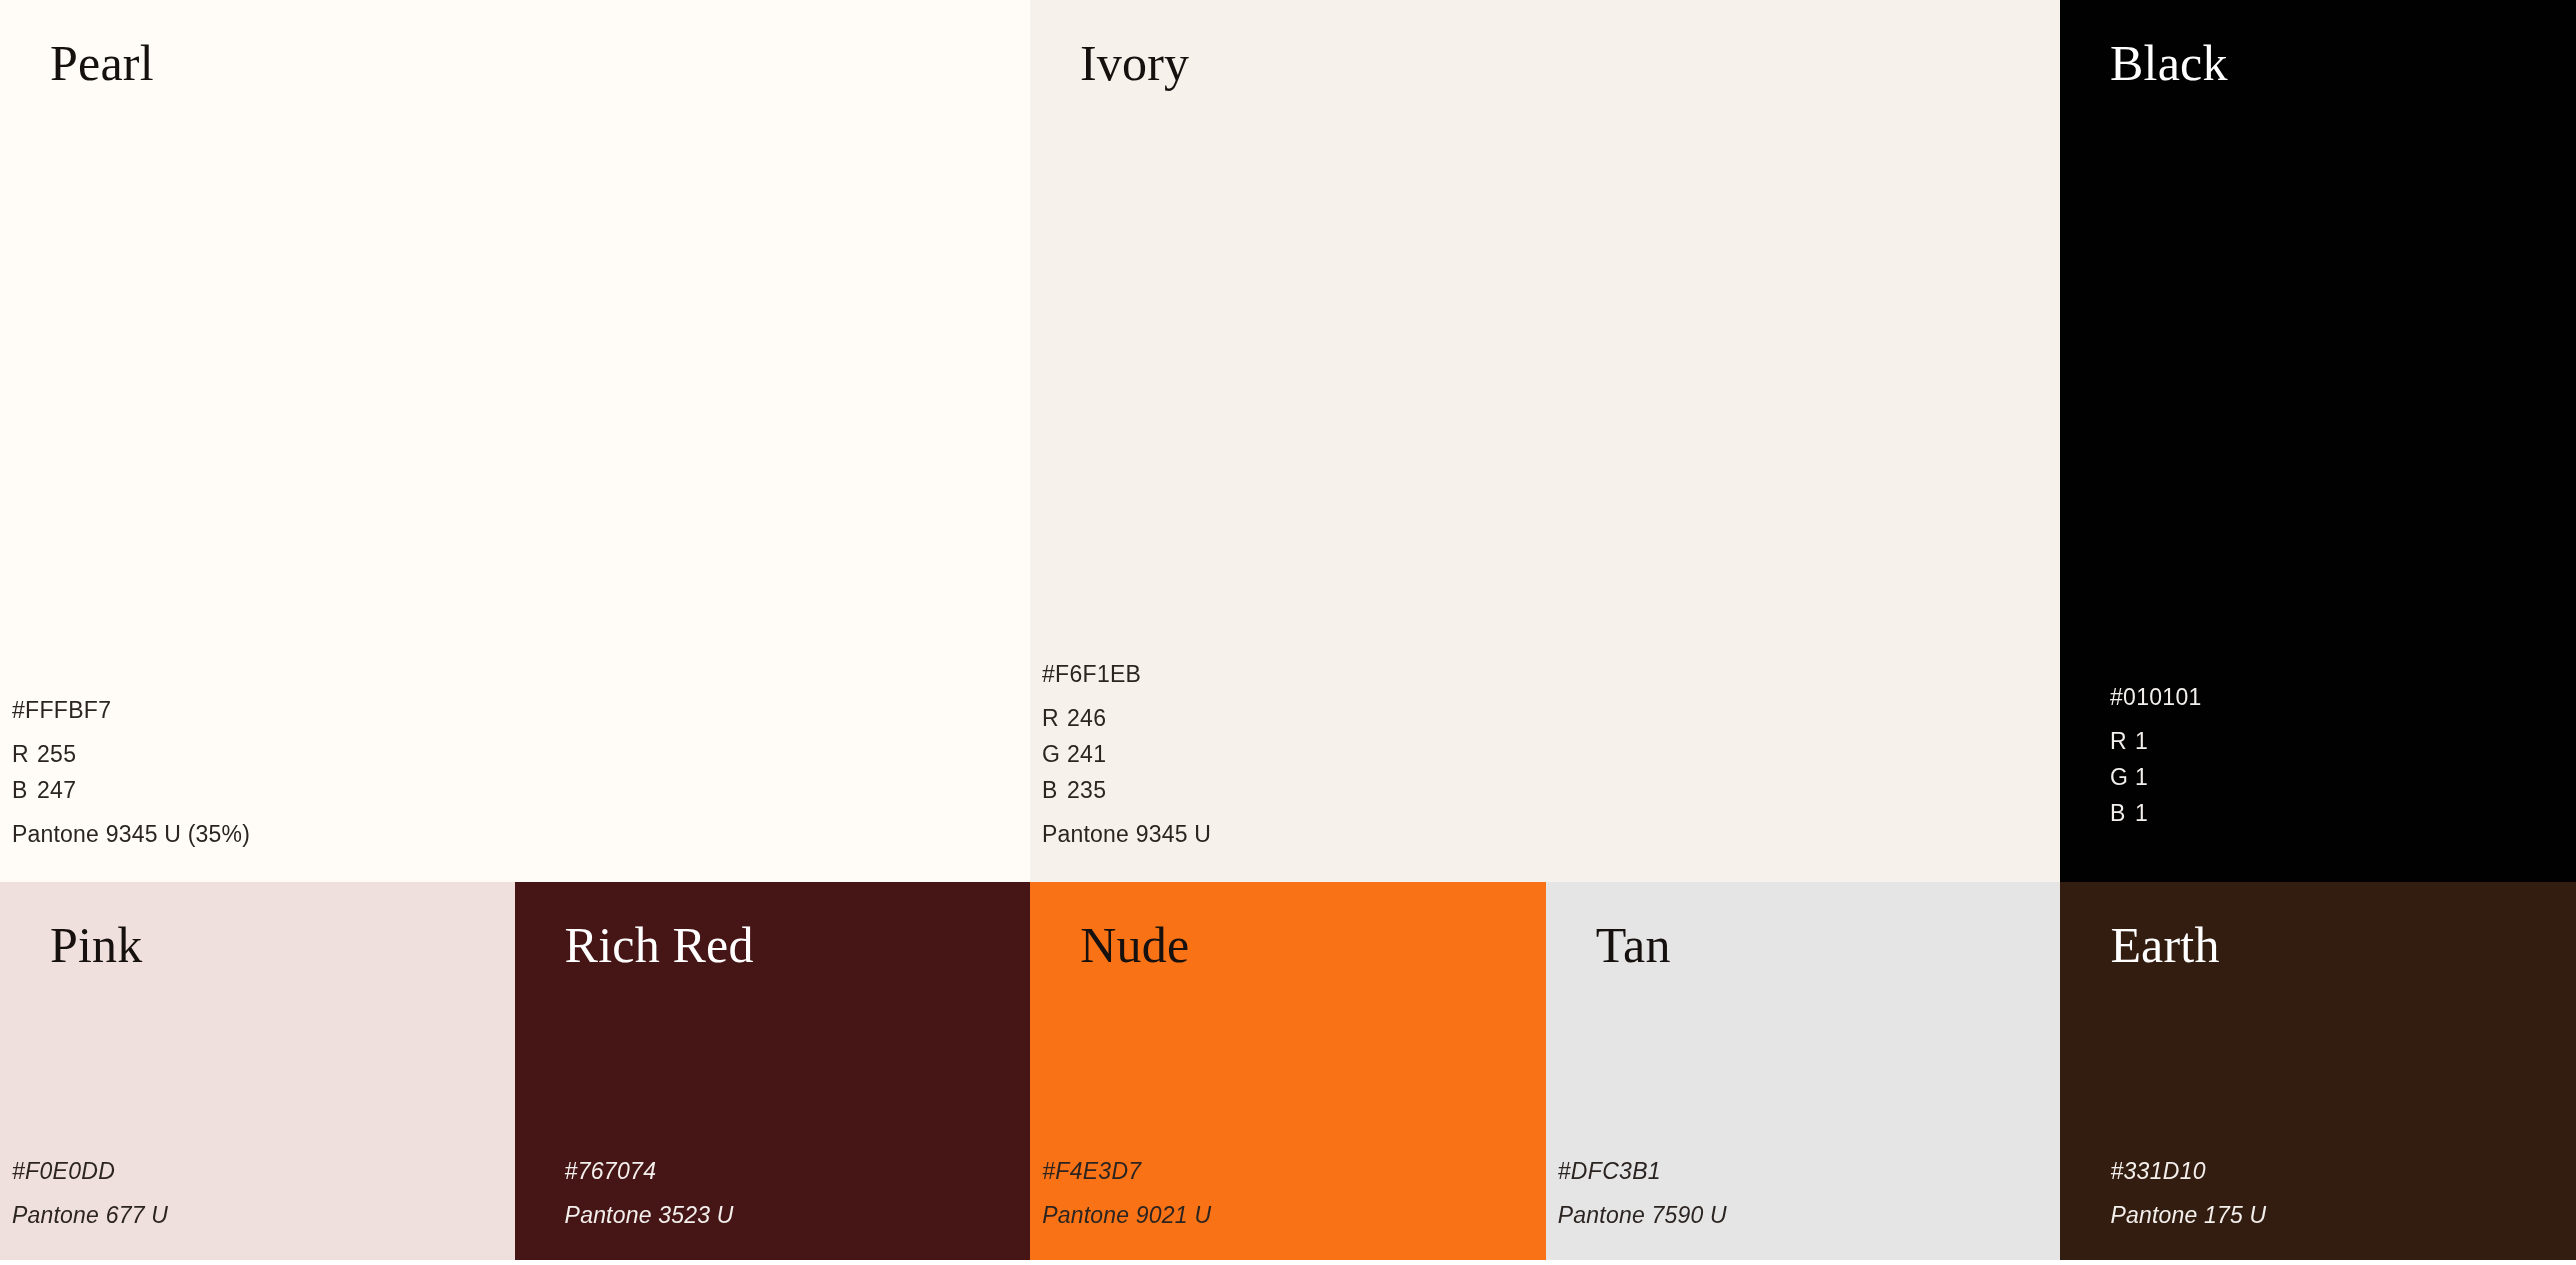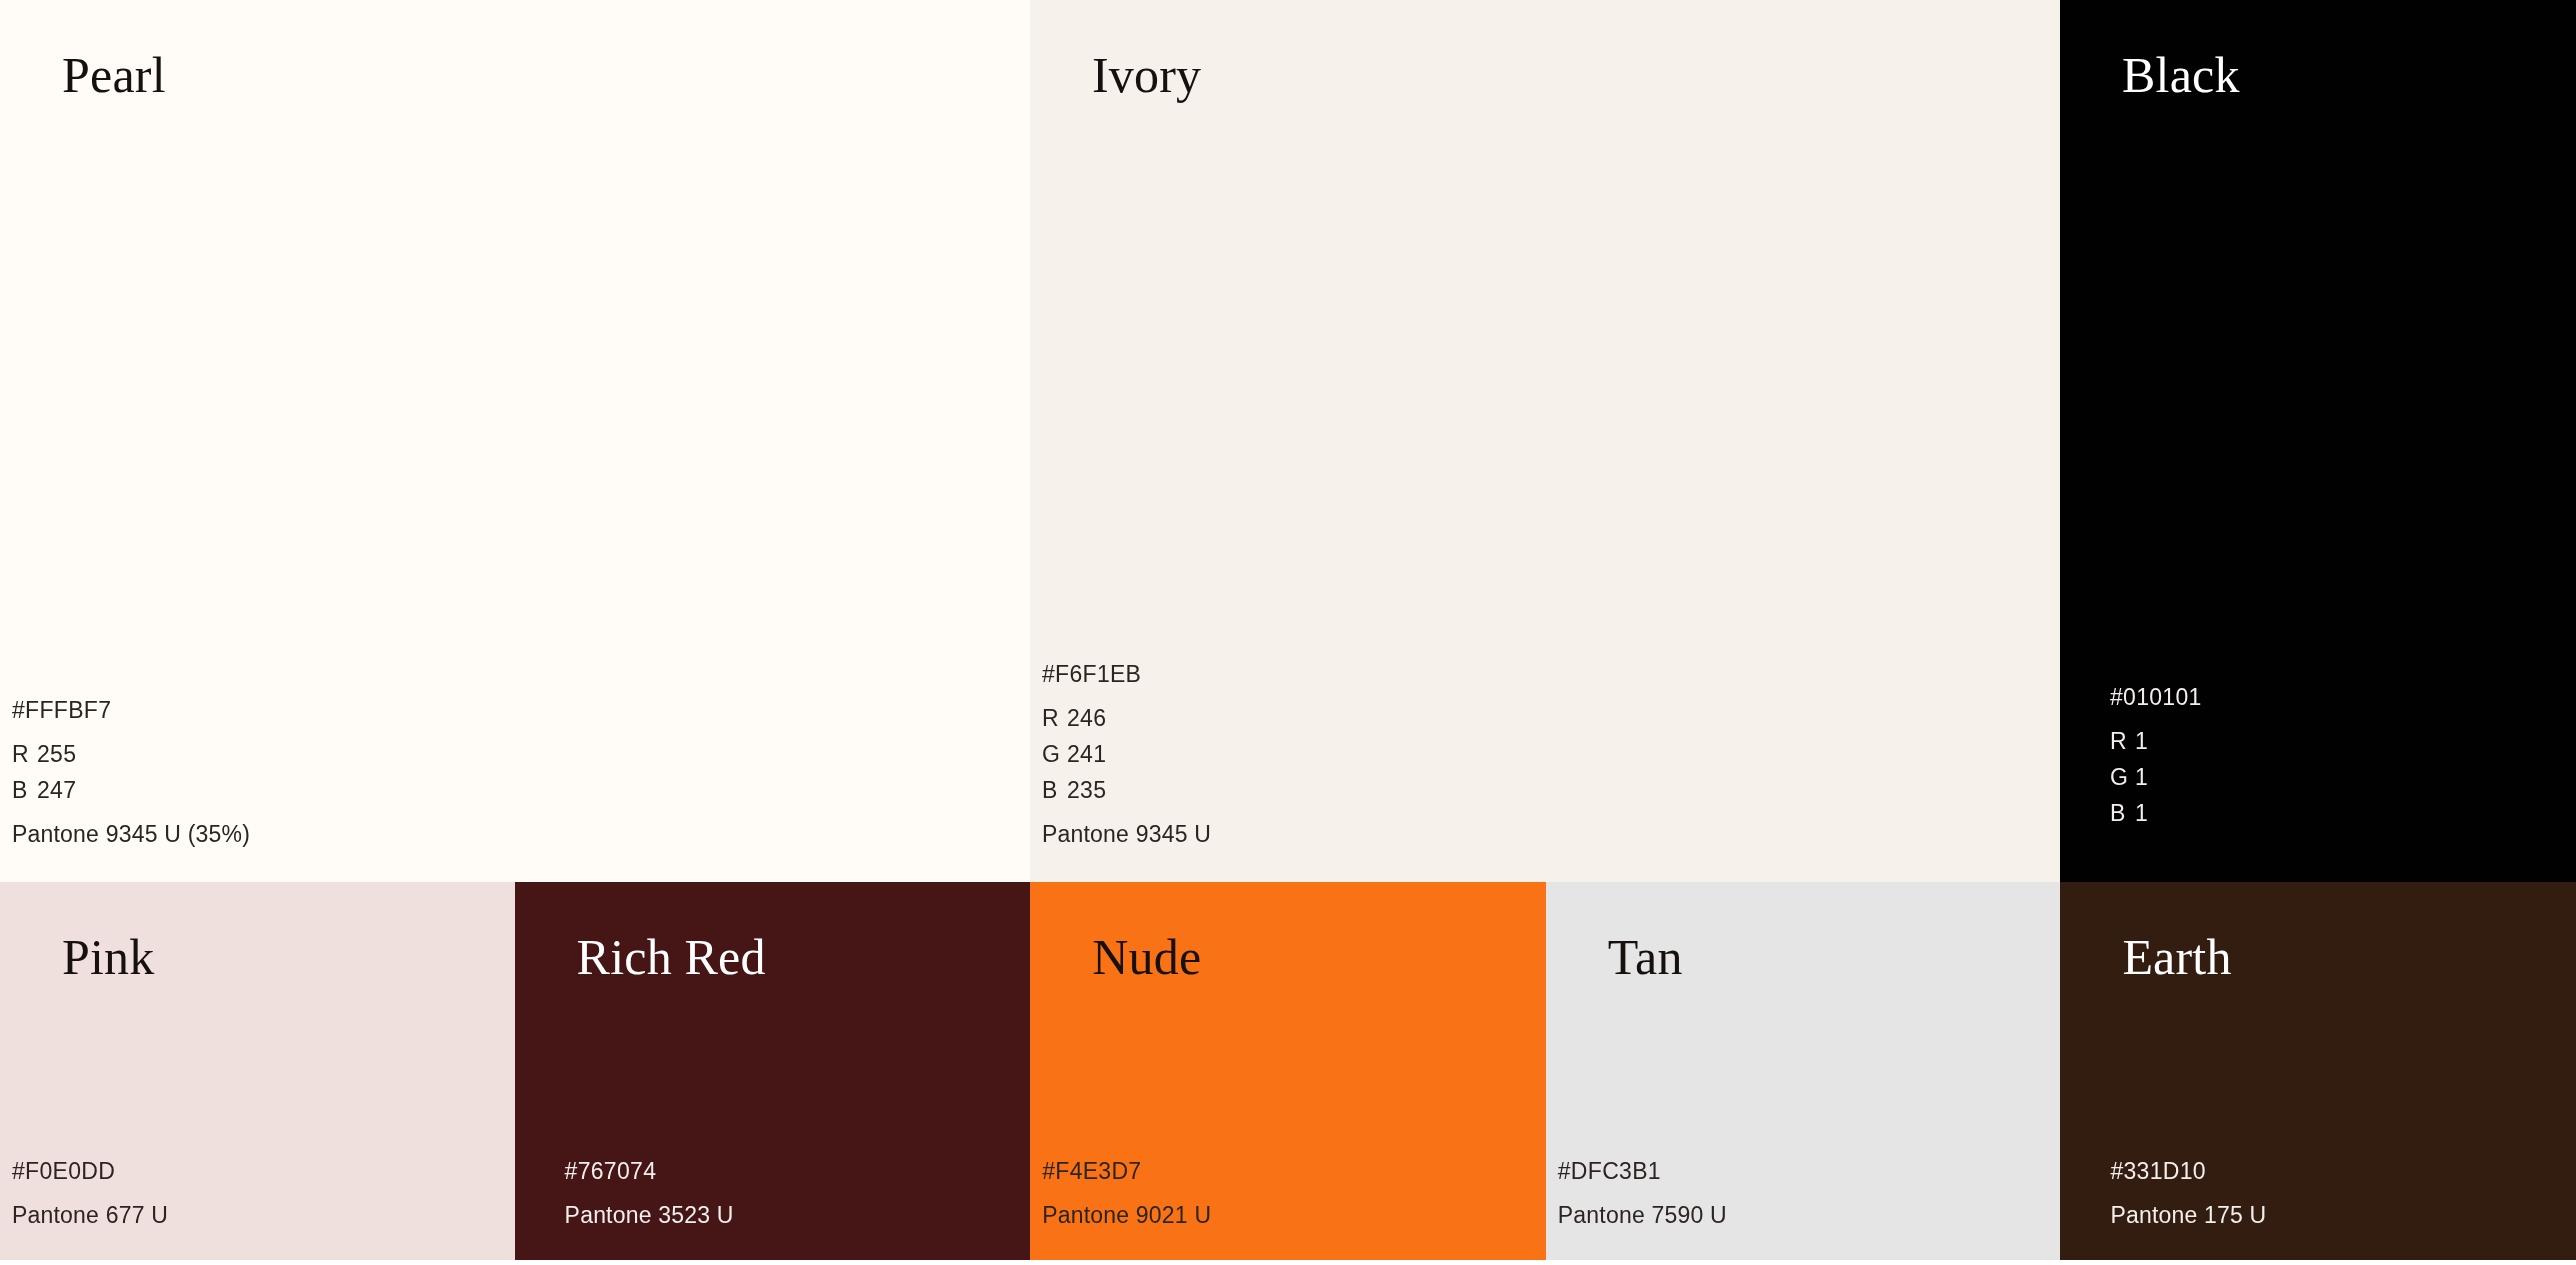--- a/index.html
+++ b/index.html
@@ -58,21 +58,21 @@
   .w-nude    { width: 516px; }
   .w-tan     { width: 515px; }
   .w-earth   { width: 516px; }
 
   .swatch-title {
     font-family: "Liberation Serif", serif;
     font-weight: 400;
     font-size: 50px;
     line-height: 1;
     letter-spacing: 0.2px;
-    margin: 12px;
+    margin: 0;
     padding-left: 50px;
     white-space: nowrap;
   }
 
   .swatch-meta {
     padding-left: 50px;
     padding-bottom: 36px;
     font-family: "Liberation Sans", sans-serif;
     font-size: 23px;
     line-height: 1;
@@ -95,21 +95,21 @@
   }
   .meta-rgb .rgb-line:last-child { margin-bottom: 0; }
   .rgb-chan { display: inline-block; min-width: 25px; }
 
   .meta-pantone {
     display: block;
     letter-spacing: 0.2px;
   }
 
   
-  .swatch.compact .swatch-meta { padding-bottom: 33px; }
+  .swatch.compact .swatch-meta { padding-bottom: 33px; font-style: italic; }
 
   
   .ink-dark  { color: #16110f; }
   .ink-dark .swatch-meta  { color: #2b2421; padding-left: 12px; }
   .ink-light { color: #ffffff; }
   .ink-light .swatch-meta { color: #f3efec; }
 </style>
 </head>
 <body>
 

